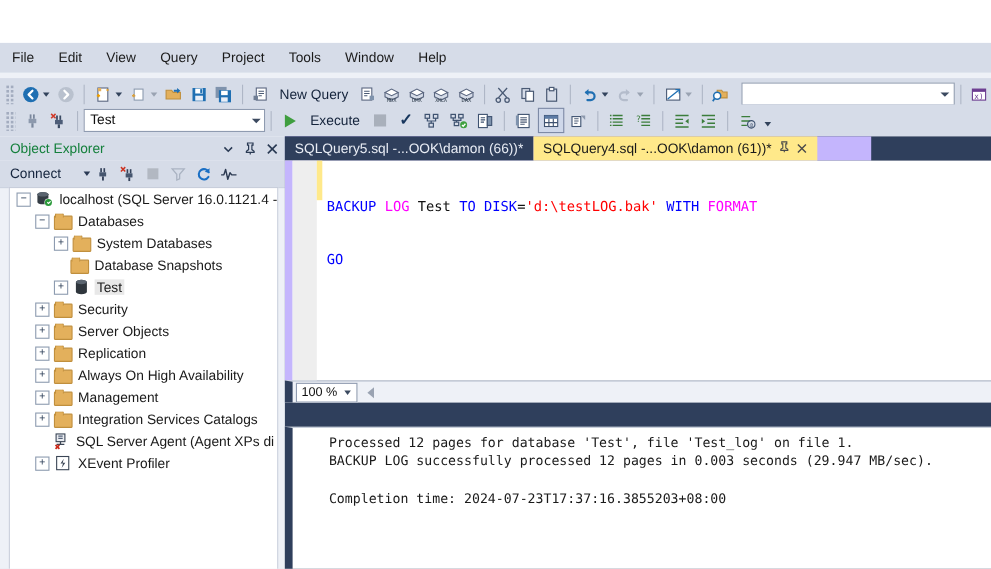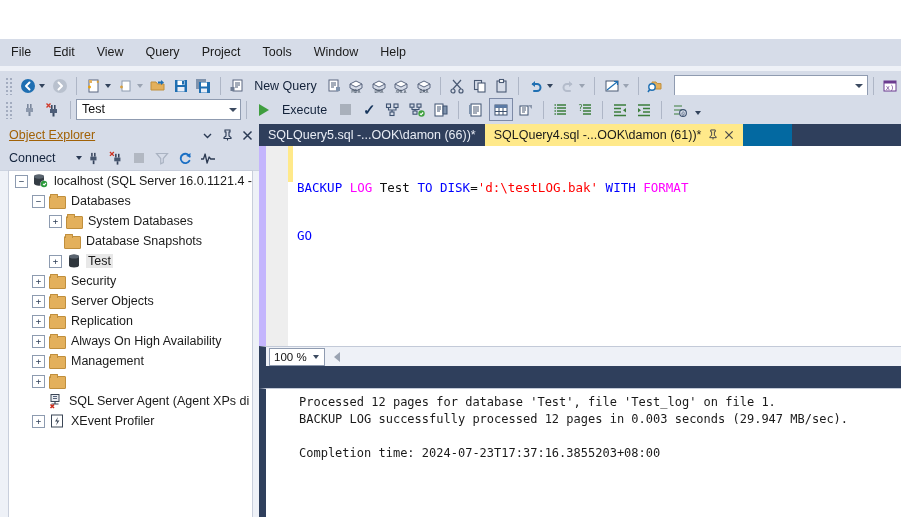--- a/index.html
+++ b/index.html
@@ -36,39 +36,39 @@
   .combo .cbtn{width:15px;height:17px;display:flex;align-items:center;justify-content:center;}
   .combo .cbtn i{display:block;width:0;height:0;border-left:4px solid transparent;border-right:4px solid transparent;border-top:4px solid #3c4a60;}
 
   .execarrow{width:0;height:0;border-top:6px solid transparent;border-bottom:6px solid transparent;border-left:10px solid #3f9e3f;}
   .stopsq{width:11px;height:11px;background:#a9b0bb;}
   .check{color:#17365d;font-size:15px;font-weight:bold;line-height:1;}
 
   
   .oe{position:absolute;left:0;top:85px;width:259px;height:432px;background:#eef1f7;}
   .oe-head{position:absolute;left:0;top:0;width:259px;height:22px;background:#d6dce8;display:flex;align-items:center;}
-  .oe-title{font-size:12.5px;color:#a16207;padding-left:9px;flex:1;text-decoration:underline;}
+  .oe-title{font-size:12.5px;color:#15803d;padding-left:9px;flex:1;}
   .oe-head .hbtn{width:17px;height:18px;display:flex;align-items:center;justify-content:center;margin-right:3px;color:#2a3a54;font-size:12px;}
   .oe-tb{position:absolute;left:0;top:22px;width:259px;height:24px;background:#d6dce8;display:flex;align-items:center;border-bottom:1px solid #ccd3e0;}
   .connect{font-size:12.5px;color:#14243d;padding-left:9px;display:flex;align-items:center;gap:20px;}
   .oe-ic{width:23px;height:20px;display:flex;align-items:center;justify-content:center;position:relative;}
   .oe-body{position:absolute;left:8px;top:46px;width:243px;height:378px;background:#fff;border:1px solid #c8cedb;border-bottom:none;overflow:hidden;}
 
   .tnode{display:flex;align-items:center;height:20px;white-space:nowrap;font-size:12.5px;color:#1a1a1a;}
   .exp{width:11px;height:11px;border:1px solid #8d9bb0;background:#fff;display:flex;align-items:center;justify-content:center;font-size:9px;line-height:9px;color:#2c3e57;margin-right:4px;flex:none;font-family:"DejaVu Sans Mono", monospace;}
   .exp.blank{border:none;background:none;}
   .tico{width:16px;height:16px;margin-right:4px;flex:none;position:relative;}
   .folder{width:15px;height:11px;background:#e3b05c;border:1px solid #c08f3d;border-radius:1px;position:absolute;top:3px;left:0;}
   .folder:before{content:"";position:absolute;left:0;top:-3px;width:6px;height:3px;background:#e3b05c;border:1px solid #c08f3d;border-bottom:none;border-radius:1px 1px 0 0;}
   .tlabel{padding:0 2px;}
   .tlabel.sel{background:#e8e8e8;}
 
   
   .right{position:absolute;left:259px;top:85px;width:642px;height:432px;background:#2f3f5c;}
-  .tabstrip{position:absolute;left:0;top:0;width:533px;height:22px;background:#0369a1;display:flex;align-items:center;}
+  .tabstrip{position:absolute;left:0;top:0;width:533px;height:22px;background:#c4b5fd;display:flex;align-items:center;}
   .tab{height:22px;display:flex;align-items:center;padding:0 9px;font-size:12.5px;white-space:nowrap;}
   .tab.inactive{color:#e9edf5;background:#2f3f5c;}
   .tab.active{color:#1a1a1a;background:#ffe98a;}
   .tab .pin{margin-left:7px;font-size:11px;color:#44506a;}
   .tab .x{margin-left:6px;font-size:13px;color:#44506a;}
   .tab.active .pin,.tab.active .x{color:#4a4a4a;}
 
   .edwrap{position:absolute;left:0;top:22px;width:744px;height:200px;background:#fff;border-left:7px solid #c4b5fd;box-sizing:border-box;}
   .gutter{position:absolute;left:0;top:0;width:22px;height:100%;background:#eeeeee;}
   .changebar{position:absolute;left:22px;top:0;width:5px;height:36px;background:#ffe98a;}
@@ -551,20 +551,21 @@
           <span class="tico">
             <span class="folder"></span>
           </span>
           <span class="tlabel">Management</span>
         </div>
         <div class="tnode" style="padding-left: 23px;">
           <span class="exp">+</span>
           <span class="tico">
             <span class="folder"></span>
           </span>
+          <span class="tlabel">Integration Services Catalogs</span>
         </div>
         <div class="tnode" style="padding-left: 23px;">
           <span class="exp blank"></span>
           <span class="tico"><svg width="16" height="16" viewBox="0 0 16 16">
               <rect x="4" y="1.5" width="8" height="7" fill="#e9ecf1" stroke="#3b4656"></rect>
               <path d="M6 3.5h4M6 5.5h4" stroke="#55627a"></path>
               <path d="M8 8.5 v2.5 M4.5 11 h7" stroke="#3b4656" stroke-width="1.2"></path>
               <path d="M3.5 11.5 l3.5 3.5 M7 11.5 l-3.5 3.5" stroke="#cc2a1a" stroke-width="1.6"></path>
             </svg></span>
           <span class="tlabel">SQL Server Agent (Agent XPs di</span>

